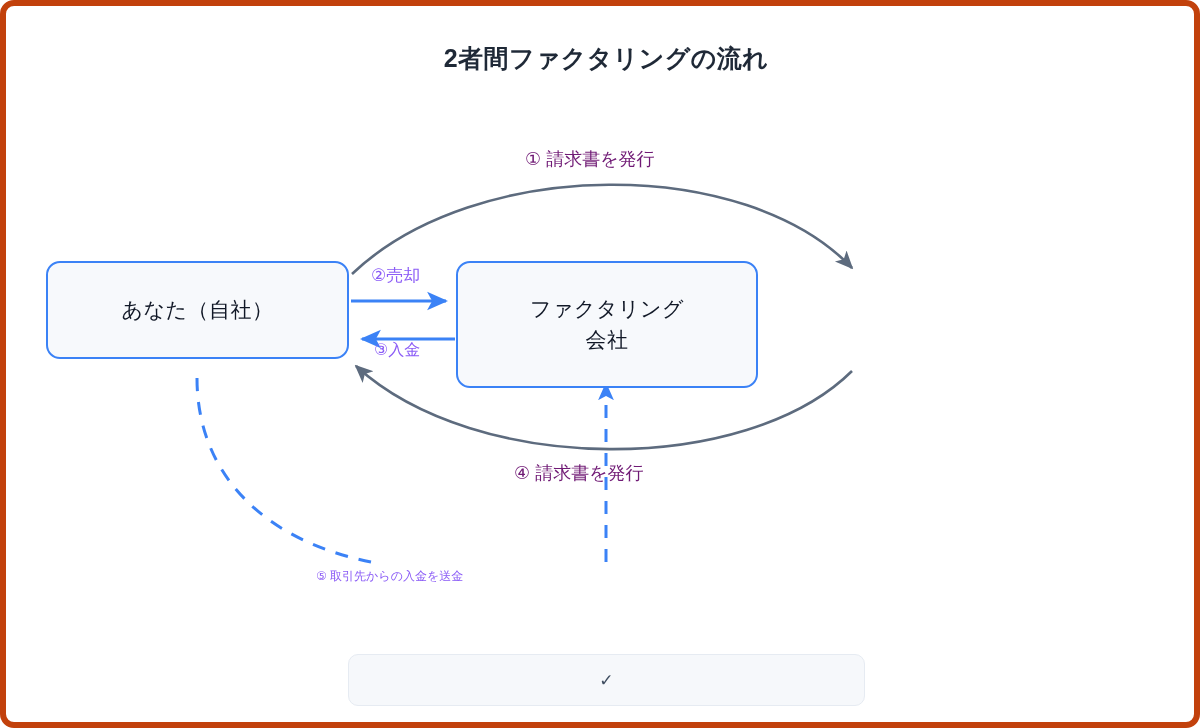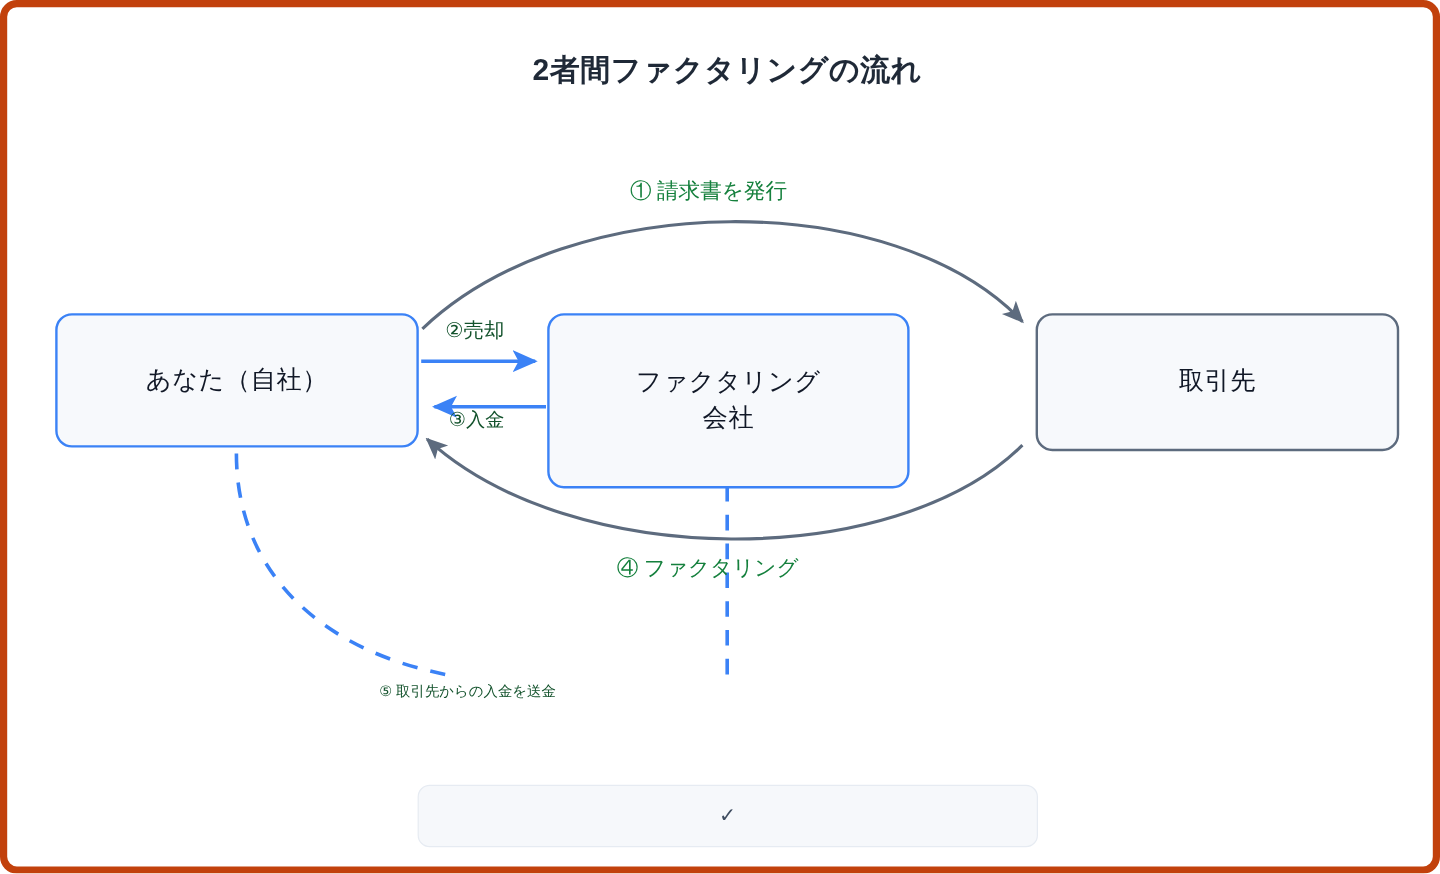--- a/index.html
+++ b/index.html
@@ -22,27 +22,27 @@
 
   .node{
     position:absolute;box-sizing:border-box;
     background:#f7f9fc;border-radius:14px;
     display:flex;align-items:center;justify-content:center;text-align:center;
     font-size:21px;color:#111827;line-height:1.45;letter-spacing:.5px;
   }
   .node.blue{border:2.5px solid #3b82f6;}
   .node.grey{border:2.5px solid #5d6b7e;}
 
-  #node-you{left:40px;top:255px;width:303px;height:112px;}
-  #node-factor{left:450px;top:255px;width:302px;height:146px;}
+  #node-you{left:40px;top:255px;width:303px;height:98px;}
+  #node-factor{left:450px;top:255px;width:302px;height:127px;}
   #node-client{left:857px;top:255px;width:303px;height:115px;}
 
   .lbl{position:absolute;white-space:nowrap;}
-  .lbl.grey{color:#15803d;font-size:18px;font-family:Liberation Serif, serif;}
-  .lbl.blue{color:#14532d;font-size:18px;}
+  .lbl.grey{color:#701a75;font-size:18px;}
+  .lbl.blue{color:#8b5cf6;font-size:18px;}
 
   #lbl-1{left:519px;top:141px;}
   #lbl-2{left:365px;top:258px;font-size:17px;}
   #lbl-3{left:368px;top:334px;font-size:16px;}
   #lbl-4{left:508px;top:455px;}
   #lbl-5{left:310px;top:562px;font-size:12px;}
 
   .badge{
     position:absolute;left:342px;top:648px;width:517px;height:52px;
     box-sizing:border-box;background:#f6f8fb;border:1px solid #e6ebf2;
@@ -90,28 +90,25 @@
       <span>あなた（自社）</span>
     </div>
 
     <div class="node blue" id="node-factor">
       <span>
         <span>ファクタリング</span><br>
         <span>会社</span>
       </span>
     </div>
 
-    <div class="node grey" id="node-client">
-      <span>取引先</span>
-    </div>
 
     <div class="lbl grey" id="lbl-1">① 請求書を発行</div>
     <div class="lbl blue" id="lbl-2">②売却</div>
     <div class="lbl blue" id="lbl-3">③入金</div>
-    <div class="lbl grey" id="lbl-4">④ ファクタリング</div>
+    <div class="lbl grey" id="lbl-4">④ 請求書を発行</div>
     <div class="lbl blue" id="lbl-5">⑤ 取引先からの入金を送金</div>
 
   </div>
 
   <div class="badge">
     <span class="check">✓</span>
   </div>
 
 </div>
 

